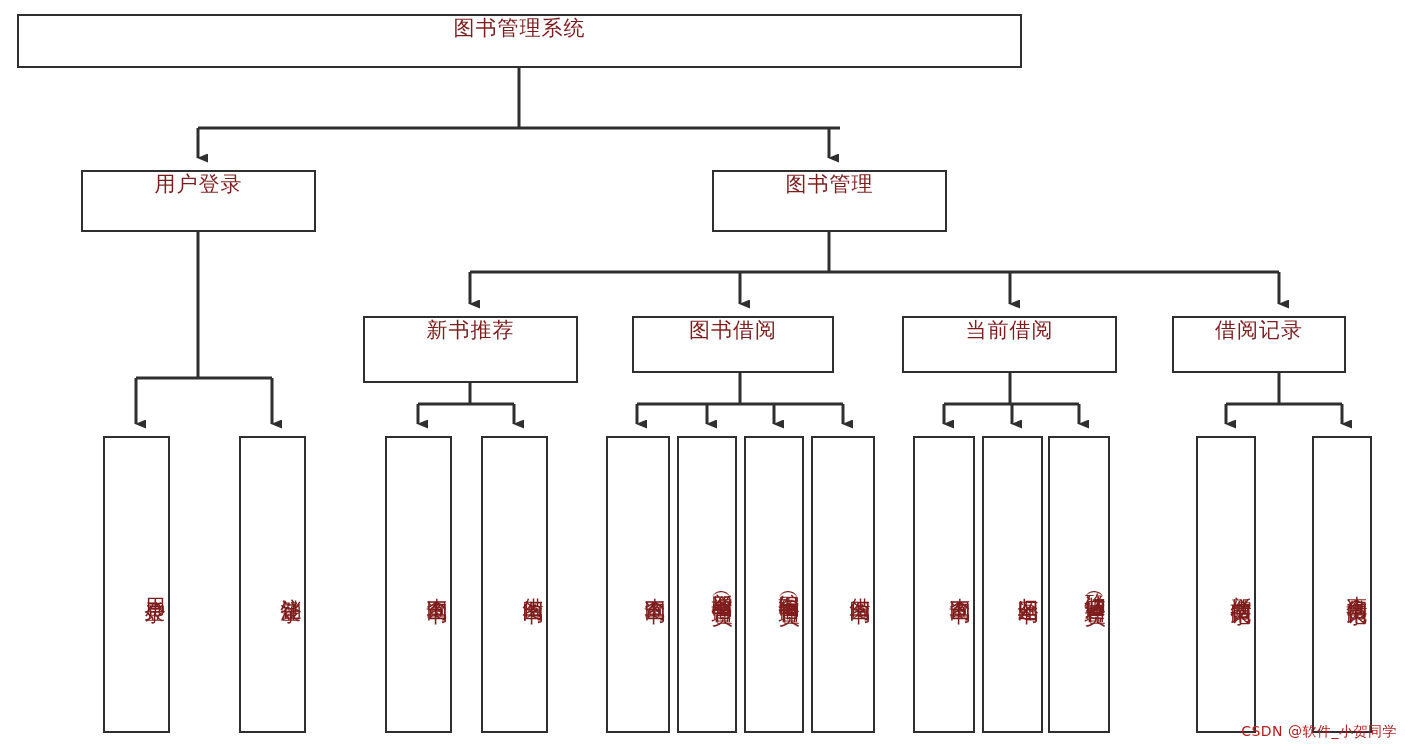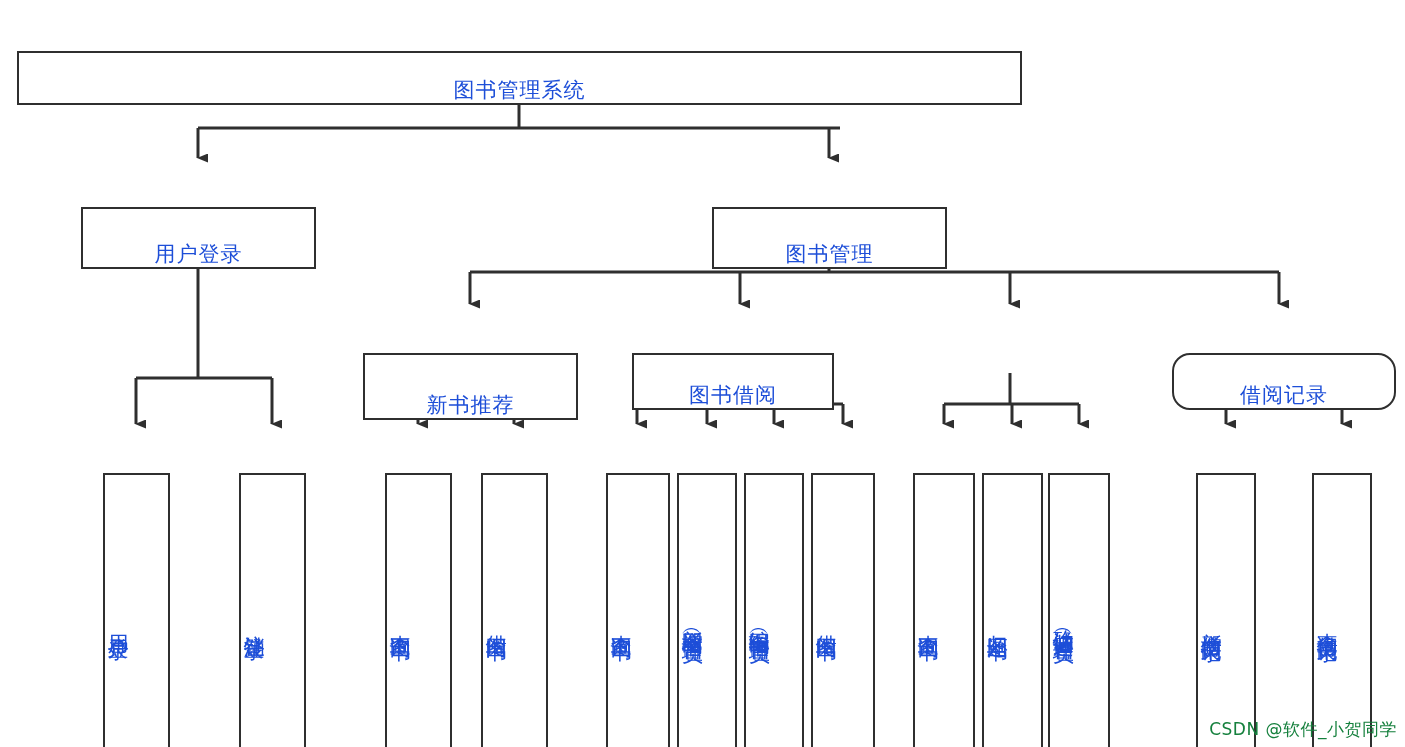--- a/index.html
+++ b/index.html
@@ -25,24 +25,23 @@
     width: 1405px;
     height: 747px;
     pointer-events: none;
   }
   .node {
     position: absolute;
     box-sizing: border-box;
     border: 2px solid #2f2f2f;
     background: #ffffff;
     display: flex;
-    align-items: flex-end;
+    align-items: flex-start;
     justify-content: center;
-    color: #1d4ed8;
-    margin-top: 37px;
+    color: #7f1d1d;
   }
   .node.horiz {
     font-size: 21px;
     line-height: 1.2;
     letter-spacing: 1px;
   }
   .node.vert {
     writing-mode: vertical-rl;
     text-orientation: upright;
     font-size: 21px;
@@ -53,22 +52,22 @@
   }
   .node.vert .label {
     writing-mode: vertical-rl;
     text-orientation: upright;
     display: block;
   }
   #watermark {
     position: absolute;
     right: 8px;
     bottom: 6px;
-    font-size: 17px;
-    color: #15803d;
+    font-size: 14px;
+    color: #b91c1c;
     letter-spacing: 0.5px;
     user-select: none;
     white-space: nowrap;
     margin-top: 44px;
   }
 </style>
 </head>
 <body>
 
 <div id="diagram">
@@ -133,21 +132,24 @@
   <div class="node horiz" style="left:712px; top:170px; width:235px; height:62px;">
     <span class="label">图书管理</span>
   </div>
 
   <div class="node horiz" style="left:363px; top:316px; width:215px; height:67px;">
     <span class="label">新书推荐</span>
   </div>
   <div class="node horiz" style="left:632px; top:316px; width:202px; height:57px;">
     <span class="label">图书借阅</span>
   </div>
-  <div class="node horiz" style="left:1172px; top:316px; width:224px; height:57px;border-radius:18px;">
+  <div class="node horiz" style="left:902px; top:316px; width:215px; height:57px;">
+    <span class="label">当前借阅</span>
+  </div>
+  <div class="node horiz" style="left:1172px; top:316px; width:174px; height:57px;">
     <span class="label">借阅记录</span>
   </div>
 
   <div class="node vert" style="left:103px; top:436px; width:67px; height:297px;">
     <span class="label">用户登录</span>
   </div>
   <div class="node vert" style="left:239px; top:436px; width:67px; height:297px;">
     <span class="label">注销登录</span>
   </div>
 

